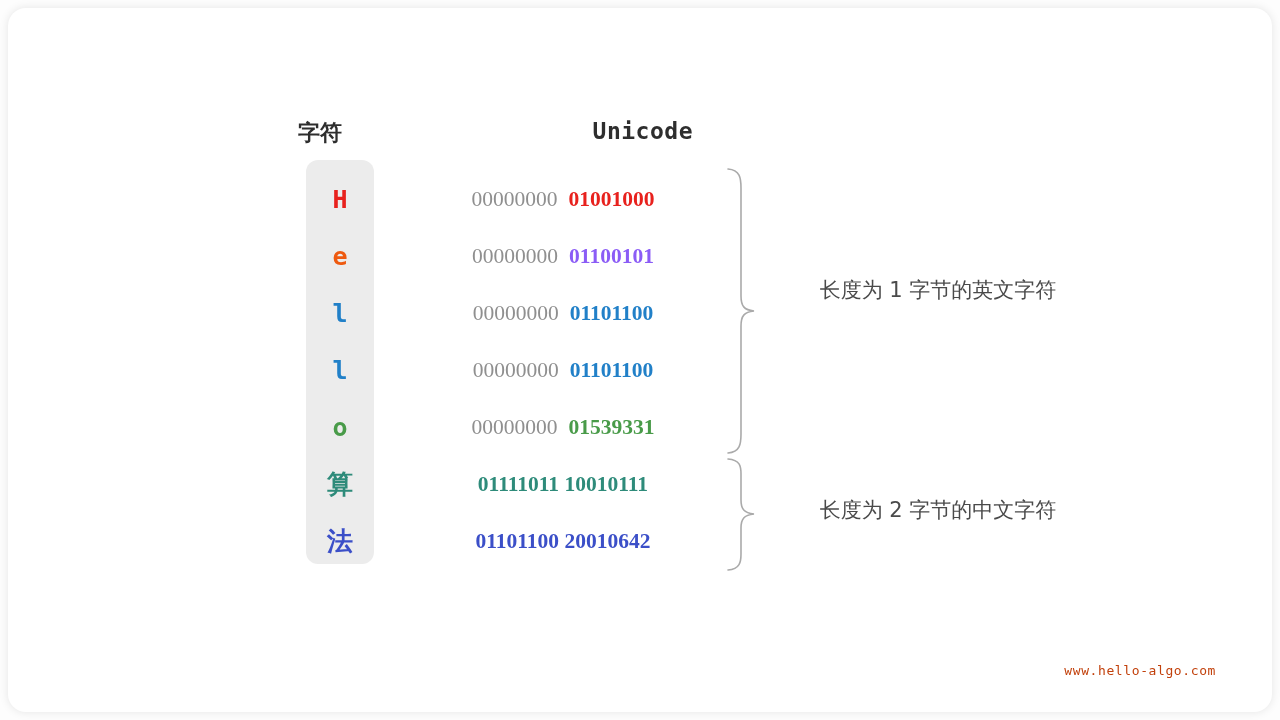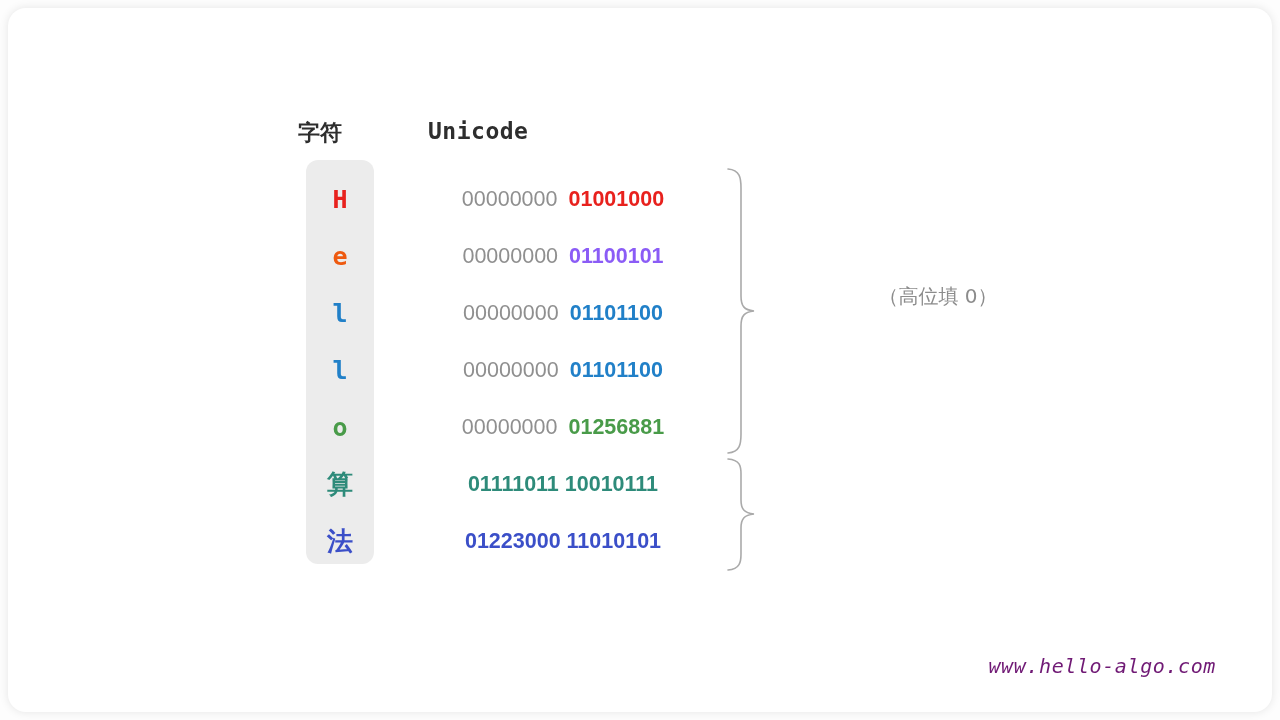--- a/index.html
+++ b/index.html
@@ -44,21 +44,21 @@
     left: 290px;
     top: 110px;
     width: 80px;
     font-size: 22px;
     font-family: "Liberation Sans", "DejaVu Sans", sans-serif;
   }
   #hdr-unicode {
     left: 420px;
     top: 110px;
     width: 265px;
-    text-align: left;
+    text-align: right;
     font-size: 23px;
     font-family: "DejaVu Sans Mono", "Liberation Mono", monospace;
     letter-spacing: 0.5px;
   }
 
   
   #char-column {
     position: absolute;
     left: 298px;
     top: 152px;
@@ -86,21 +86,21 @@
 
   
   .bits-row {
     position: absolute;
     left: 420px;
     width: 270px;
     height: 57px;
     line-height: 57px;
     text-align: center;
     font-size: 21.5px;
-    font-family: Liberation Sans, sans-serif;
+    font-family: Liberation Serif, serif;
     white-space: nowrap;
   }
   .bits-high {
     color: #8f8f8f;
     font-weight: normal;
   }
   .bits-low {
     font-weight: bold;
   }
   .bits-gap { display: inline-block; width: 11px; }
@@ -128,25 +128,24 @@
   }
   #annot-1 { left: 760px; top: 268px; width: 340px; }
   #annot-1 .annot-sub { margin-top: 7px; }
   #annot-2 { left: 760px; top: 488px; width: 340px; }
 
   
   #watermark {
     position: absolute;
     right: 56px;
     bottom: 34px;
-    font-size: 20px;
-    color: #701a75;
+    font-size: 13px;
+    color: #c2410c;
     font-family: "DejaVu Sans Mono", "Liberation Mono", monospace;
     letter-spacing: 0.6px;
-    font-style: italic;
   }
 </style>
 </head>
 <body>
 
 <div id="card">
   <div class="stage">
 
     <div class="hdr" id="hdr-char">字符</div>
     <div class="hdr" id="hdr-unicode">Unicode</div>
@@ -156,38 +155,41 @@
     <div id="rows-host">
         <div class="char-cell" style="top: 163px; color: rgb(232, 33, 29);">H</div>
         <div class="bits-row" style="top: 163px;"><span class="bits-high" style="color: rgb(143, 143, 143);">00000000</span><span class="bits-gap"></span><span class="bits-low" style="color: rgb(232, 33, 29);">01001000</span></div>
         <div class="char-cell" style="top: 220px; color: rgb(238, 90, 16);">e</div>
         <div class="bits-row" style="top: 220px;"><span class="bits-high" style="color: rgb(143, 143, 143);">00000000</span><span class="bits-gap"></span><span class="bits-low" style="color: #8b5cf6;">01100101</span></div>
         <div class="char-cell" style="top: 277px; color: rgb(33, 128, 200);">l</div>
         <div class="bits-row" style="top: 277px;"><span class="bits-high" style="color: rgb(143, 143, 143);">00000000</span><span class="bits-gap"></span><span class="bits-low" style="color: rgb(33, 128, 200);">01101100</span></div>
         <div class="char-cell" style="top: 334px; color: rgb(33, 128, 200);">l</div>
         <div class="bits-row" style="top: 334px;"><span class="bits-high" style="color: rgb(143, 143, 143);">00000000</span><span class="bits-gap"></span><span class="bits-low" style="color: rgb(33, 128, 200);">01101100</span></div>
         <div class="char-cell" style="top: 391px; color: rgb(73, 155, 73);">o</div>
-        <div class="bits-row" style="top: 391px;"><span class="bits-high" style="color: rgb(143, 143, 143);">00000000</span><span class="bits-gap"></span><span class="bits-low" style="color: rgb(73, 155, 73);">01256881</span></div>
+        <div class="bits-row" style="top: 391px;"><span class="bits-high" style="color: rgb(143, 143, 143);">00000000</span><span class="bits-gap"></span><span class="bits-low" style="color: rgb(73, 155, 73);">01539331</span></div>
         <div class="char-cell cjk" style="top: 448px; color: rgb(46, 139, 122);">算</div>
         <div class="bits-row" style="top: 448px;"><span class="bits-low" style="color: rgb(46, 139, 122);">01111011 10010111</span></div>
         <div class="char-cell cjk" style="top: 505px; color: rgb(59, 79, 200);">法</div>
-        <div class="bits-row" style="top: 505px;"><span class="bits-low" style="color: rgb(59, 79, 200);">01223000 11010101</span></div>
+        <div class="bits-row" style="top: 505px;"><span class="bits-low" style="color: rgb(59, 79, 200);">01101100 20010642</span></div>
       </div>
 
     <svg class="brace-svg" id="brace-1" width="40" height="290" style="left:716px; top:158px;" viewBox="0 0 40 290">
       <path d="M4,3 C16,4 17,12 17,22 L17,130 C17,140 20,144 30,145
                C20,146 17,150 17,160 L17,268 C17,278 16,286 4,287" fill="none" stroke="#aaaaaa" stroke-width="1.6" stroke-linecap="round"></path>
     </svg>
 
     <svg class="brace-svg" id="brace-2" width="40" height="118" style="left:716px; top:448px;" viewBox="0 0 40 118">
       <path d="M4,3 C16,4 17,10 17,18 L17,44 C17,53 20,57 30,58
                C20,59 17,63 17,72 L17,98 C17,106 16,113 4,114" fill="none" stroke="#aaaaaa" stroke-width="1.6" stroke-linecap="round"></path>
     </svg>
 
     <div class="annot" id="annot-1">
-      <div class="annot-sub">（高位填 0）</div>
+      <div class="annot-main">长度为 1 字节的英文字符</div>
     </div>
 
+    <div class="annot" id="annot-2">
+      <div class="annot-main">长度为 2 字节的中文字符</div>
+    </div>
 
     <div id="watermark">www.hello-algo.com</div>
 
   </div>
 </div>
 
 </body></html>

